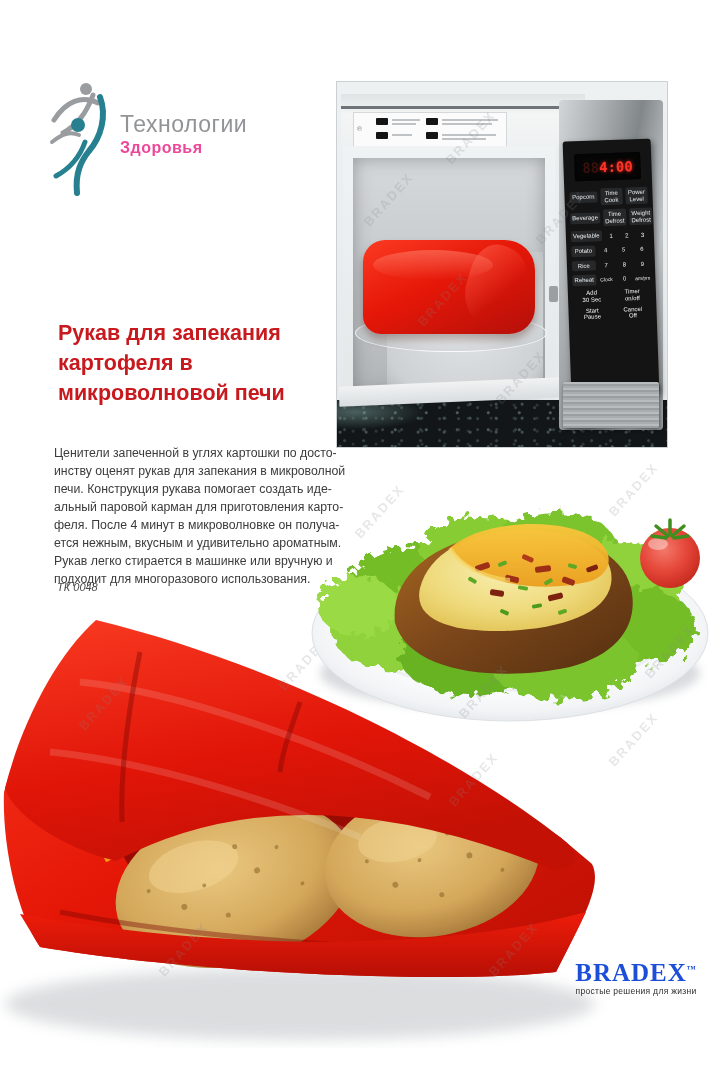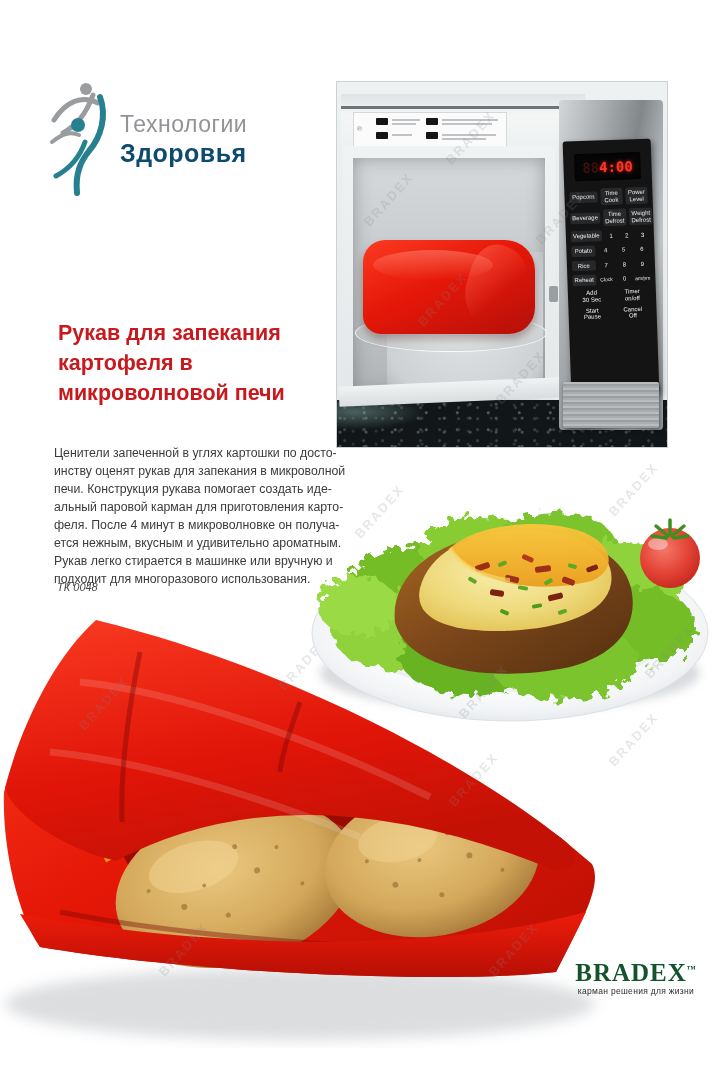--- a/index.html
+++ b/index.html
@@ -5,21 +5,21 @@
   html,body{margin:0;padding:0;background:#ffffff;}
   .page{position:relative;width:720px;height:1072px;background:#ffffff;overflow:hidden;
         font-family:"Liberation Sans",sans-serif;}
   .abs{position:absolute;}
 
   
   .logo-wrap{left:48px;top:78px;width:260px;height:120px;}
   .logo-fig{position:absolute;left:0;top:2px;}
   .logo-text{position:absolute;left:72px;top:34px;line-height:1.05;}
   .logo-l1{font-size:23px;color:#919396;letter-spacing:.5px;}
-  .logo-l2{font-size:25px;color:#0c4a6e;font-weight:bold;letter-spacing:.5px;margin-top:4px;}
+  .logo-l2{font-size:16px;color:#ec4899;font-weight:bold;letter-spacing:.5px;margin-top:4px;}
 
   
   .heading{left:54px;top:314px;width:300px;font-size:21.5px;font-weight:bold;color:#c8191e;
            line-height:30px;white-space:pre-line;}
   .desc{left:54px;top:444px;width:305px;font-size:12.3px;color:#3b3b3b;line-height:18px;
         white-space:pre-line;}
   .sku{left:57px;top:581px;font-size:11px;font-style:italic;color:#4a4a4a;}
 
   
   .wm{position:absolute;font-size:13px;font-weight:bold;letter-spacing:2px;
@@ -89,21 +89,21 @@
       box-shadow:1px 2px 4px rgba(0,0,0,.5);}
 
   
   .plate-photo{left:300px;top:438px;width:420px;height:292px;z-index:2;}
   
   .bag-photo{left:0;top:612px;width:660px;height:440px;z-index:1;}
 
   
   .brand{left:556px;top:960px;width:160px;text-align:center;z-index:3;}
   .brand-name{font-family:"Liberation Serif",serif;font-weight:bold;font-size:25px;
-              letter-spacing:1px;color:#14532d;line-height:1;}
+              letter-spacing:1px;color:#1d4ed8;line-height:1;}
   .brand-tm{font-size:9px;vertical-align:super;font-weight:bold;}
   .brand-tag{font-size:8.5px;color:#2e2e2e;letter-spacing:.3px;margin-top:1px;}
 </style>
 </head>
 <body>
 
 <div class="page">
 
   <div class="abs logo-wrap">
     <svg class="logo-fig" width="70" height="118" viewBox="0 0 70 118">
@@ -399,16 +399,16 @@
     <span class="wm" style="left:70px;top:84px;">BRADEX</span>
     <span class="wm" style="left:270px;top:44px;">BRADEX</span>
     <span class="wm" style="left:440px;top:160px;">BRADEX</span>
     <span class="wm" style="left:150px;top:330px;">BRADEX</span>
     <span class="wm" style="left:480px;top:330px;">BRADEX</span>
     <span class="wm" style="left:600px;top:120px;">BRADEX</span>
   </div>
 
   <div class="abs brand">
     <div class="brand-name"><span>BRADEX</span><span class="brand-tm">™</span></div>
-    <div class="brand-tag">карман решения для жизни</div>
+    <div class="brand-tag">простые решения для жизни</div>
   </div>
 
 </div>
 
 </body></html>

